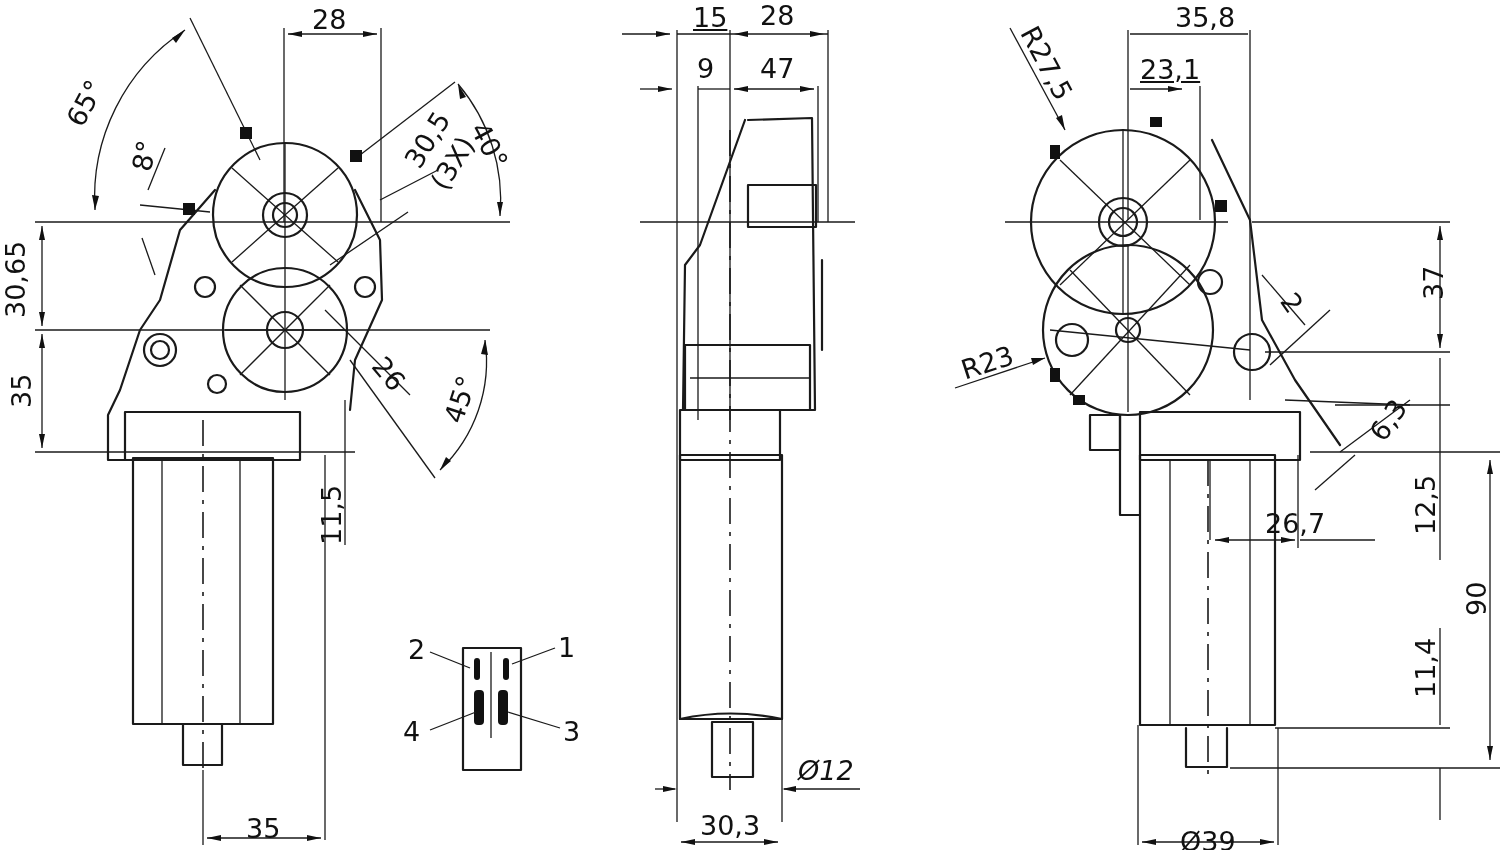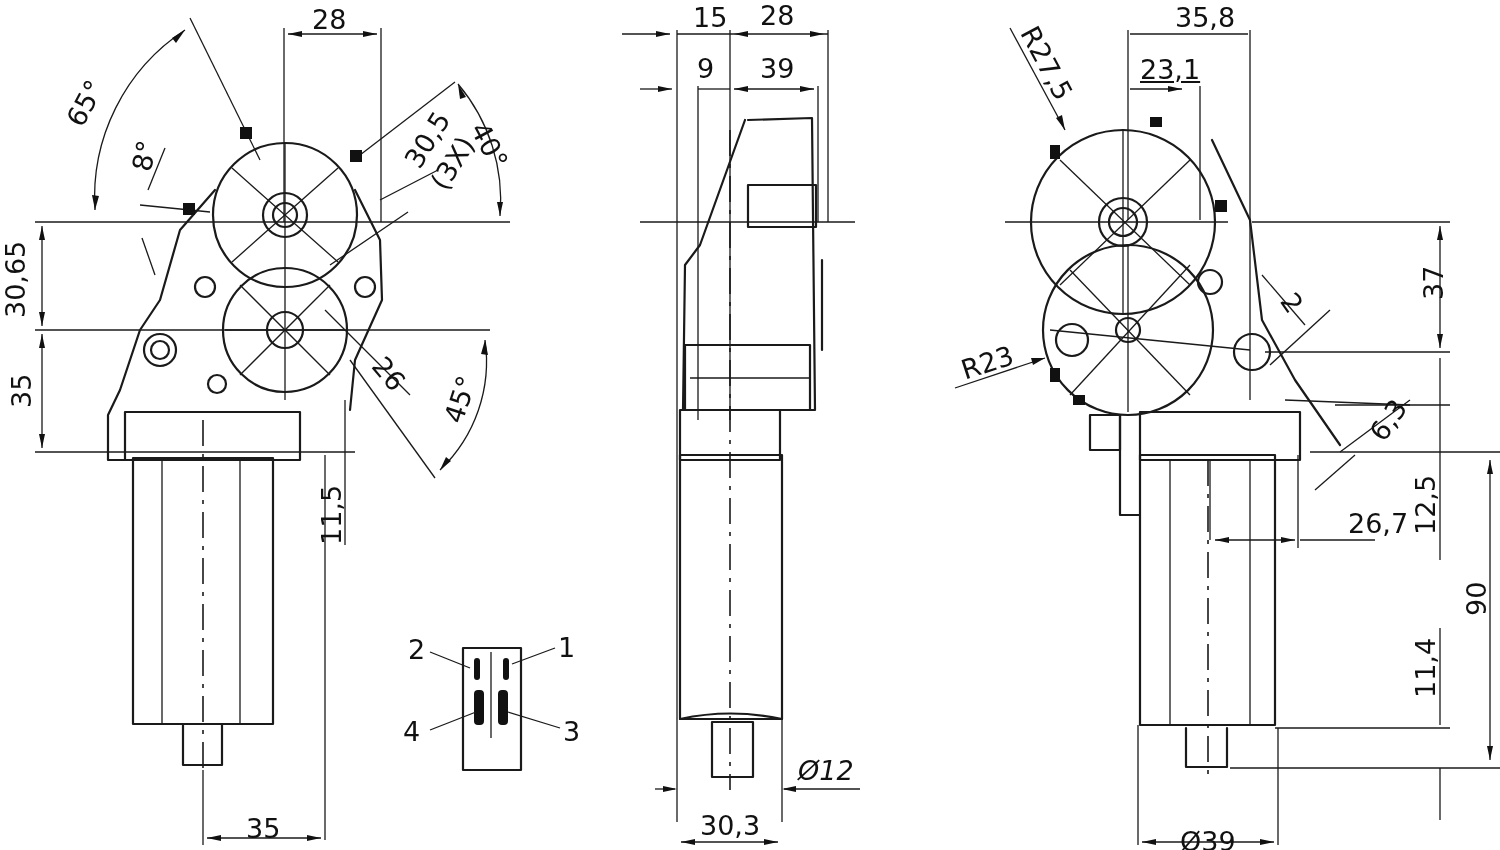--- a/index.html
+++ b/index.html
@@ -242,31 +242,31 @@
 <div class="lbl" style="left:388px;top:352px;transform:rotate(50deg);transform-origin:0 0;">26</div>
 <div class="lbl" style="left:440px;top:418px;transform:rotate(-72deg);transform-origin:0 0;">45°</div>
 <div class="lbl rot-90" style="left:318px;top:545px;">11,5</div>
 <div class="lbl" style="left:246px;top:815px;">35</div>
 
 <div class="lbl" style="left:408px;top:636px;">2</div>
 <div class="lbl" style="left:558px;top:634px;">1</div>
 <div class="lbl" style="left:403px;top:718px;">4</div>
 <div class="lbl" style="left:563px;top:718px;">3</div>
 
-<div class="lbl" style="left:693px;top:4px;">15</div>
+<div class="lbl" style="left:693px;top:4px;text-decoration:underline;">15</div>
 <div class="lbl" style="left:760px;top:2px;">28</div>
 <div class="lbl" style="left:697px;top:55px;">9</div>
-<div class="lbl" style="left:760px;top:55px;">39</div>
+<div class="lbl" style="left:760px;top:55px;">47</div>
 <div class="lbl" style="left:798px;top:757px;font-style:italic;">Ø12</div>
 <div class="lbl" style="left:700px;top:812px;text-align:center;">30,3</div>
 
 <div class="lbl" style="left:1040px;top:22px;transform:rotate(62deg);transform-origin:0 0;">R27,5</div>
 <div class="lbl" style="left:1175px;top:4px;">35,8</div>
 <div class="lbl" style="left:1140px;top:56px;text-decoration:underline;">23,1</div>
 <div class="lbl rot-90" style="left:1420px;top:300px;">37</div>
 <div class="lbl" style="left:1298px;top:288px;transform:rotate(55deg);transform-origin:0 0;">2</div>
 <div class="lbl" style="left:958px;top:358px;transform:rotate(-18deg);transform-origin:0 0;">R23</div>
 <div class="lbl" style="left:1365px;top:430px;transform:rotate(-55deg);transform-origin:0 0;">6,3</div>
 <div class="lbl rot-90" style="left:1412px;top:535px;">12,5</div>
-<div class="lbl" style="left:1348px;top:510px;">26,7</div>
+<div class="lbl" style="left:1265px;top:510px;">26,7</div>
 <div class="lbl rot-90" style="left:1463px;top:616px;">90</div>
 <div class="lbl rot-90" style="left:1412px;top:698px;">11,4</div>
 <div class="lbl" style="left:1180px;top:828px;">Ø39</div>
 
 </body></html>

